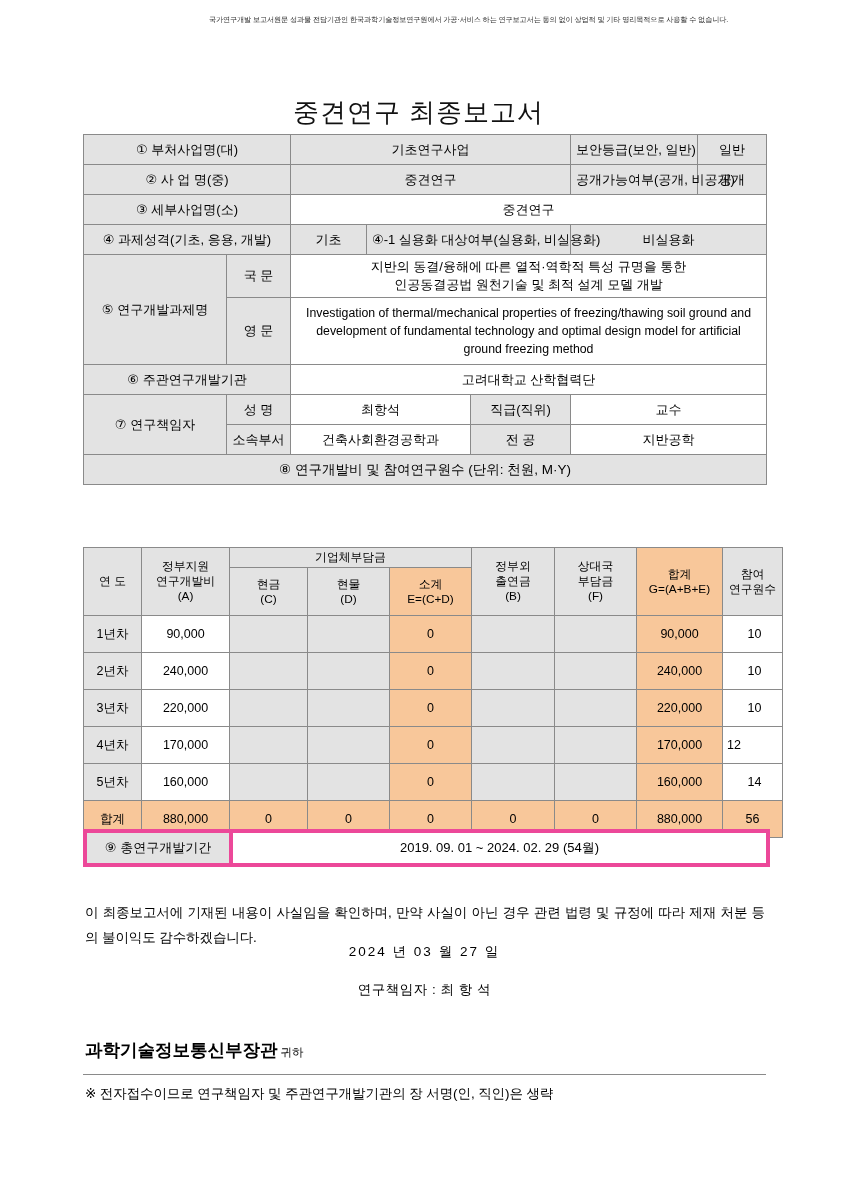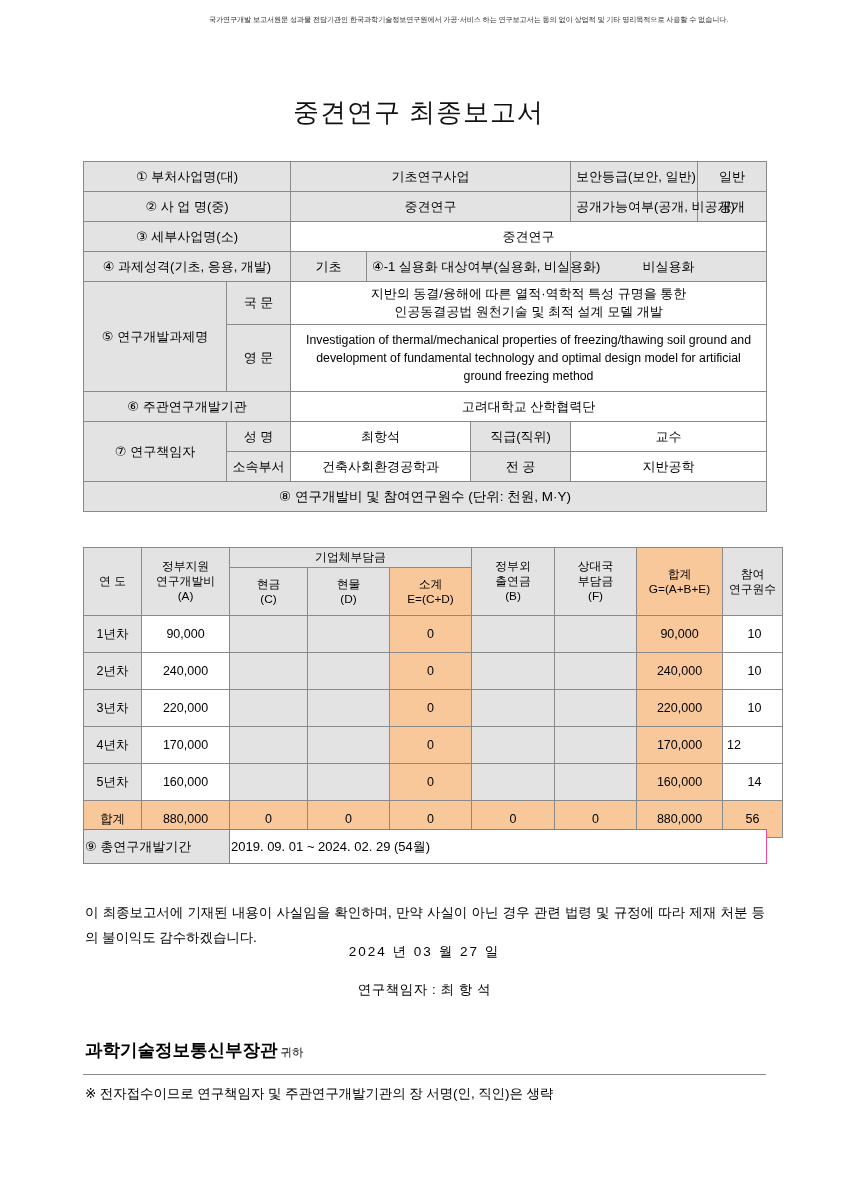--- a/index.html
+++ b/index.html
@@ -44,21 +44,21 @@
     text-align: center;
     font-size: 26px;
     line-height: 32px;
     letter-spacing: 1px;
     color: #111;
   }
 
   
   .main-table {
     position: absolute;
-    top: 161px;
+    top: 134px;
     left: 83px;
     width: 683px;
     border-collapse: collapse;
     table-layout: fixed;
     font-size: 13px;
   }
   .main-table td {
     border: 1px solid #8a8a8a;
     padding: 3px 5px;
     vertical-align: middle;
@@ -154,21 +154,22 @@
   .period-table {
     position: absolute;
     top: 829px;
     left: 83px;
     width: 683px;
     border-collapse: collapse;
     table-layout: fixed;
     font-size: 13px;
   }
   .period-table td {
-    border: 1px solid #ec4899;
+    border: 4px solid #ec4899;
+    text-align: center;
     vertical-align: middle;
     height: 34px;
     box-sizing: border-box;
     margin-top: 8px;
   }
 
   
   .statement {
     position: absolute;
     top: 880px;

